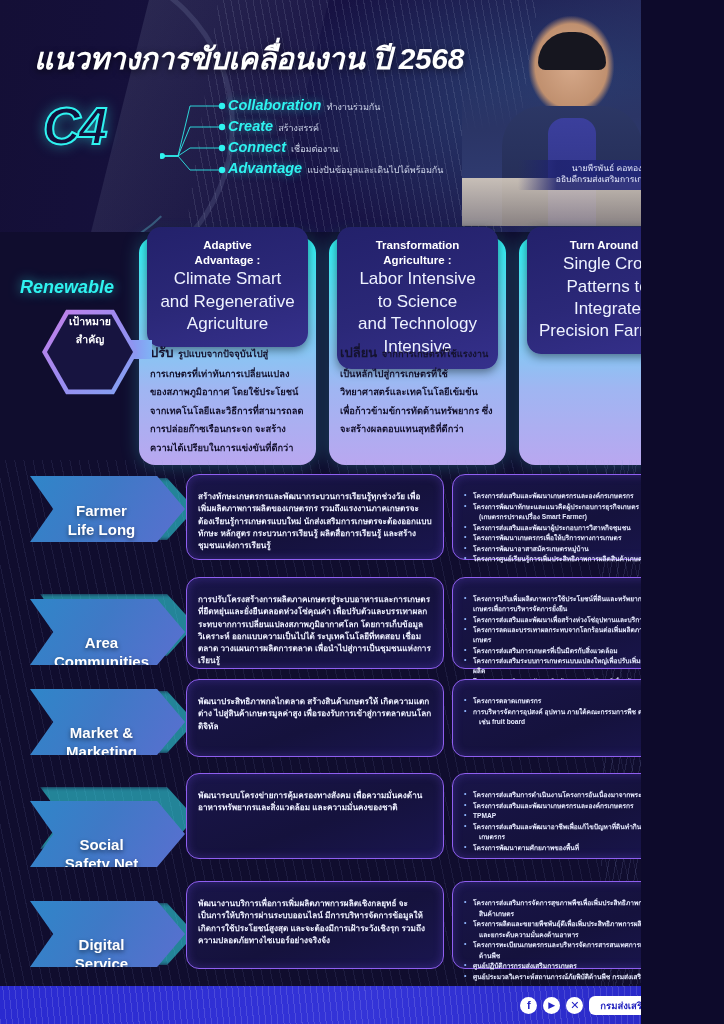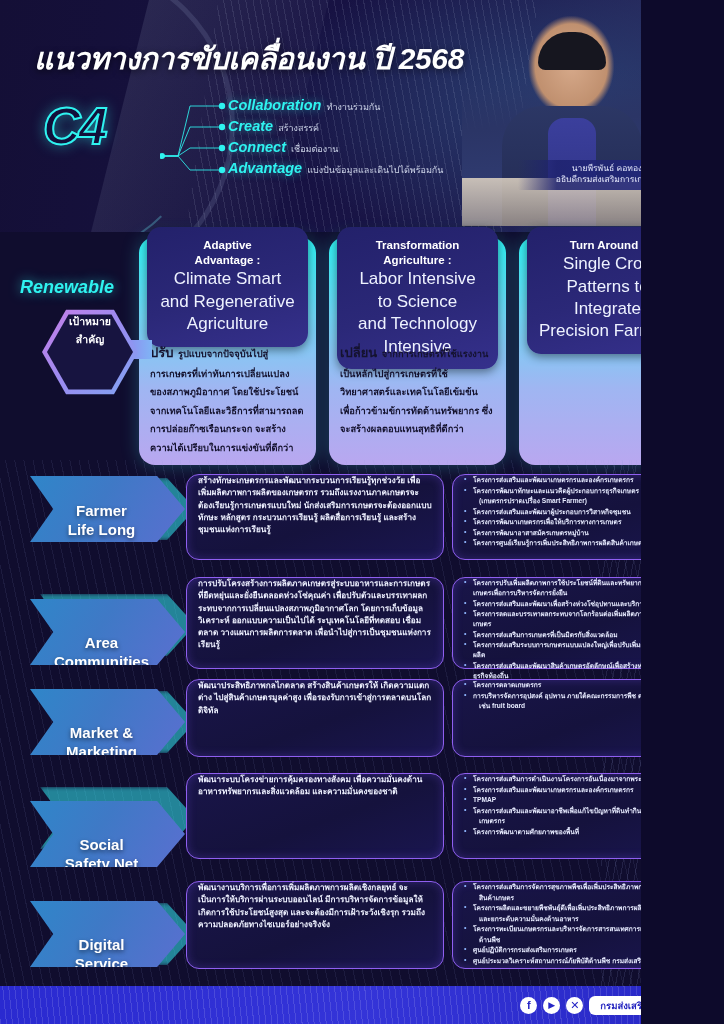--- a/index.html
+++ b/index.html
@@ -224,21 +224,21 @@
     text-shadow: 0 2px 4px rgba(0,0,0,0.5);
     padding-right: 12px;
     margin-top: 42px;
   }
   .panel {
     position: absolute;
     border-radius: 13px;
     border: 1.4px solid #8f5ff0;
     background: linear-gradient(160deg, #191549 0%, #15123d 55%, #1a1650 100%);
     box-shadow: 0 0 10px rgba(120,80,240,0.3) inset;
-    padding: 0 11px;
+    padding: 16px 11px;
   }
   .panel.left  { left: 186px; width: 258px; }
   .panel.right { left: 452px; width: 248px; }
   .panel .ptext {
     font-size: 8.2px; line-height: 1.5; color: #eef1ff; font-weight: bold;
   }
   .panel ul { list-style: none; }
   .panel li {
     position: relative; padding-left: 9px;
     font-size: 6.6px; line-height: 1.52; color: #e7ebff; font-weight: bold;

